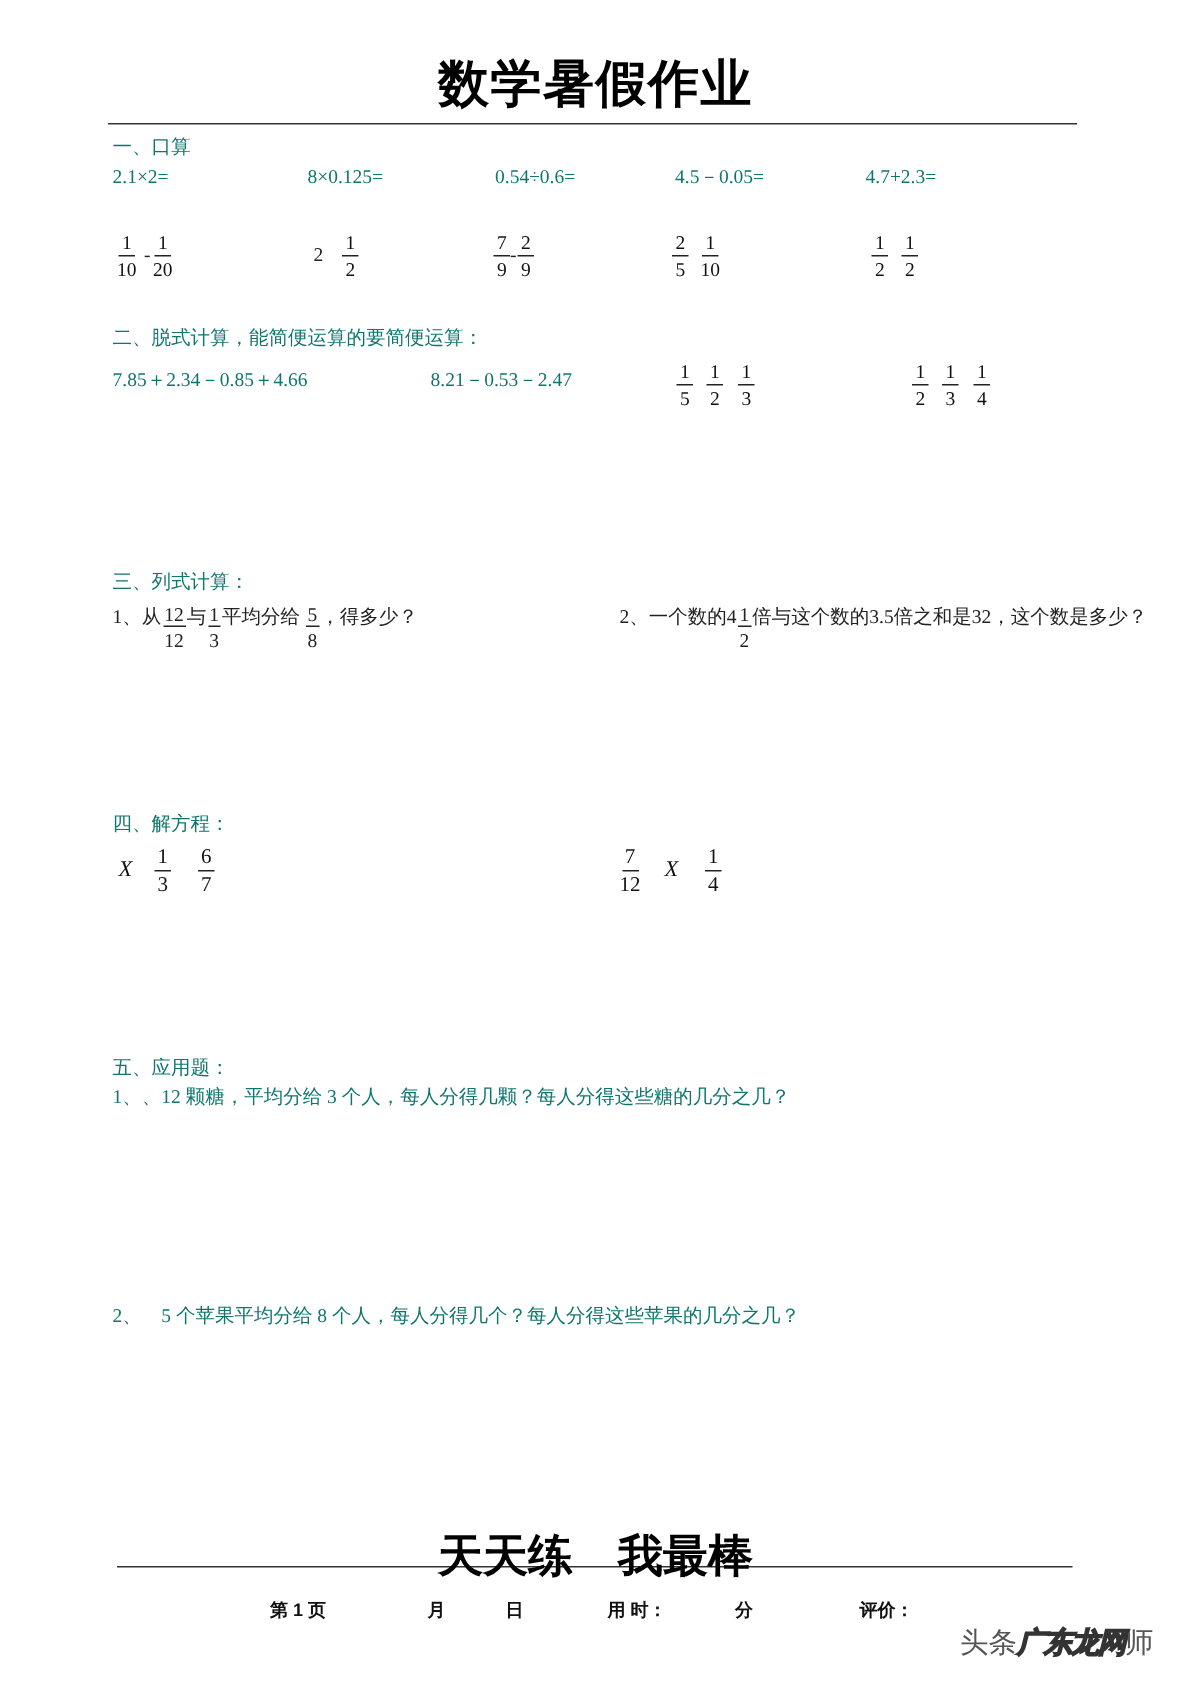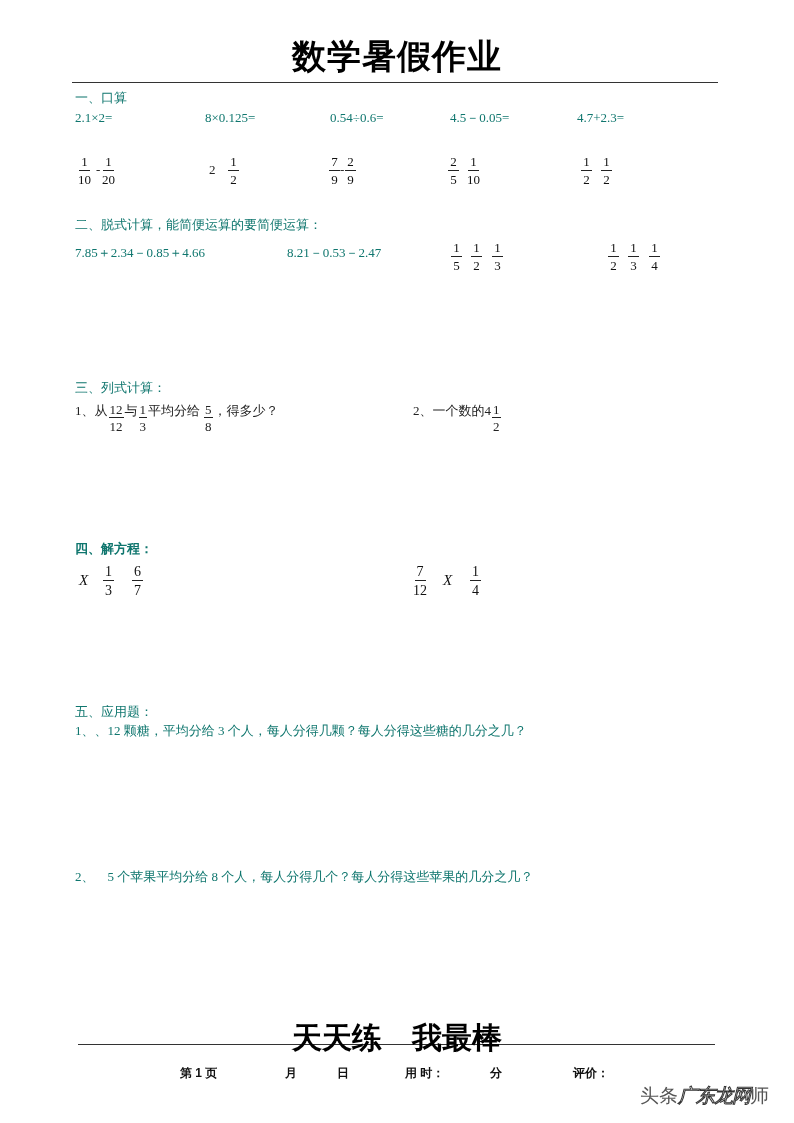--- a/index.html
+++ b/index.html
@@ -14,21 +14,21 @@
     .frac.big { font-size:14px; line-height:15px; }
     .op { font-size:13px; line-height:16px; color:#222; }
     .ifrac { display:inline-flex; flex-direction:column; align-items:center; vertical-align:middle; font-size:13px; line-height:15px; margin:0 1px; }
     .ifrac .num { border-bottom:1px solid #222; padding:0 1px; text-align:center; }
     .ifrac .den { padding-top:1px; text-align:center; }
     .qline { display:flex; align-items:flex-start; font-size:13px; color:#222; }
     .var { font-style:italic; font-size:15px; line-height:16px; }
     .slogan { left:0; width:794px; text-align:center; top:1020px; font-family:"Liberation Sans", "DejaVu Sans", sans-serif; font-weight:900; font-size:30px; line-height:36px; color:#000; }
     .finfo { font-family:"Liberation Sans", "DejaVu Sans", sans-serif; font-weight:bold; font-size:12px; line-height:14px; color:#111; }
     .wm { left:640px; top:1084px; font-family:"Liberation Sans", "DejaVu Sans", sans-serif; font-size:19px; line-height:24px; color:#555; }
-    .wm .logo { font-style:italic; font-weight:normal; color:#fff; -webkit-text-stroke:1px #333; letter-spacing:-1px; }
+    .wm .logo { font-style:italic; font-weight:bold; color:#fff; -webkit-text-stroke:1px #333; letter-spacing:-1px; }
   </style>
 </head>
 <body>
 
 <div class="abs title">数学暑假作业</div>
 <div class="rule" style="left:72px; width:646px; top:82px;"></div>
 
 <div class="abs txt" style="left:75px; top:90px;">一、口算</div>
 <div class="abs txt" style="left:75px; top:110px;">2.1×2=</div>
 <div class="abs txt" style="left:205px; top:110px;">8×0.125=</div>
@@ -130,23 +130,24 @@
   </span>
   <span>，得多少？</span>
 </div>
 
 <div class="abs qline" style="left:413px; top:402px; height:36px;">
   <span>2、一个数的4</span>
   <span class="ifrac">
     <span class="num">1</span>
     <span class="den">2</span>
   </span>
+  <span>倍与这个数的3.5倍之和是32，这个数是多少？</span>
 </div>
 
-<div class="abs txt" style="left:75px; top:541px;font-weight:bold;">四、解方程：</div>
+<div class="abs txt" style="left:75px; top:541px;">四、解方程：</div>
 
 <div class="abs var" style="left:79px; top:572px;">X</div>
 <div class="frac big" style="left:103px; top:564px;">
   <span class="num">1</span>
   <span class="den">3</span>
 </div>
 <div class="frac big" style="left:132px; top:564px;">
   <span class="num">6</span>
   <span class="den">7</span>
 </div>

